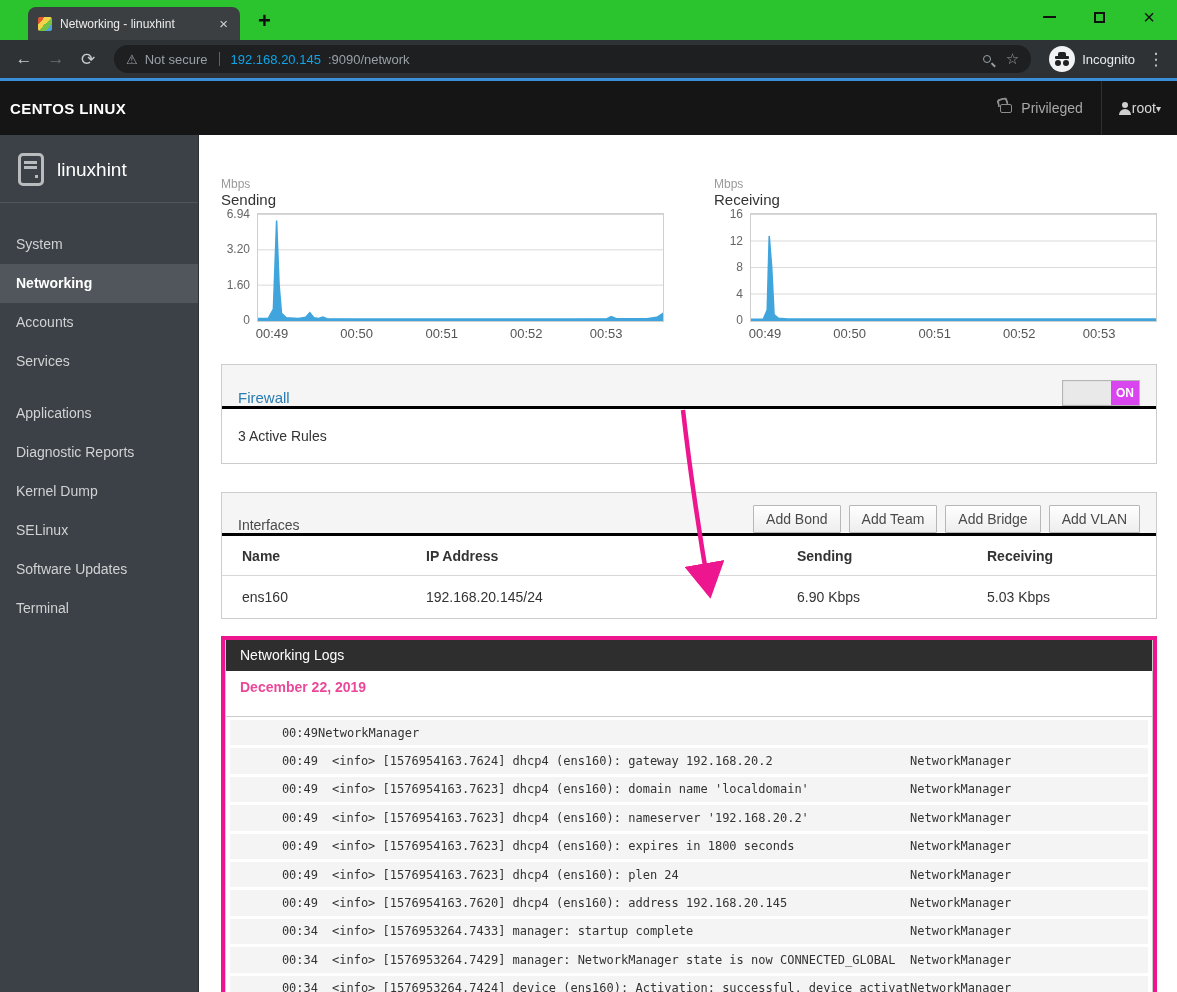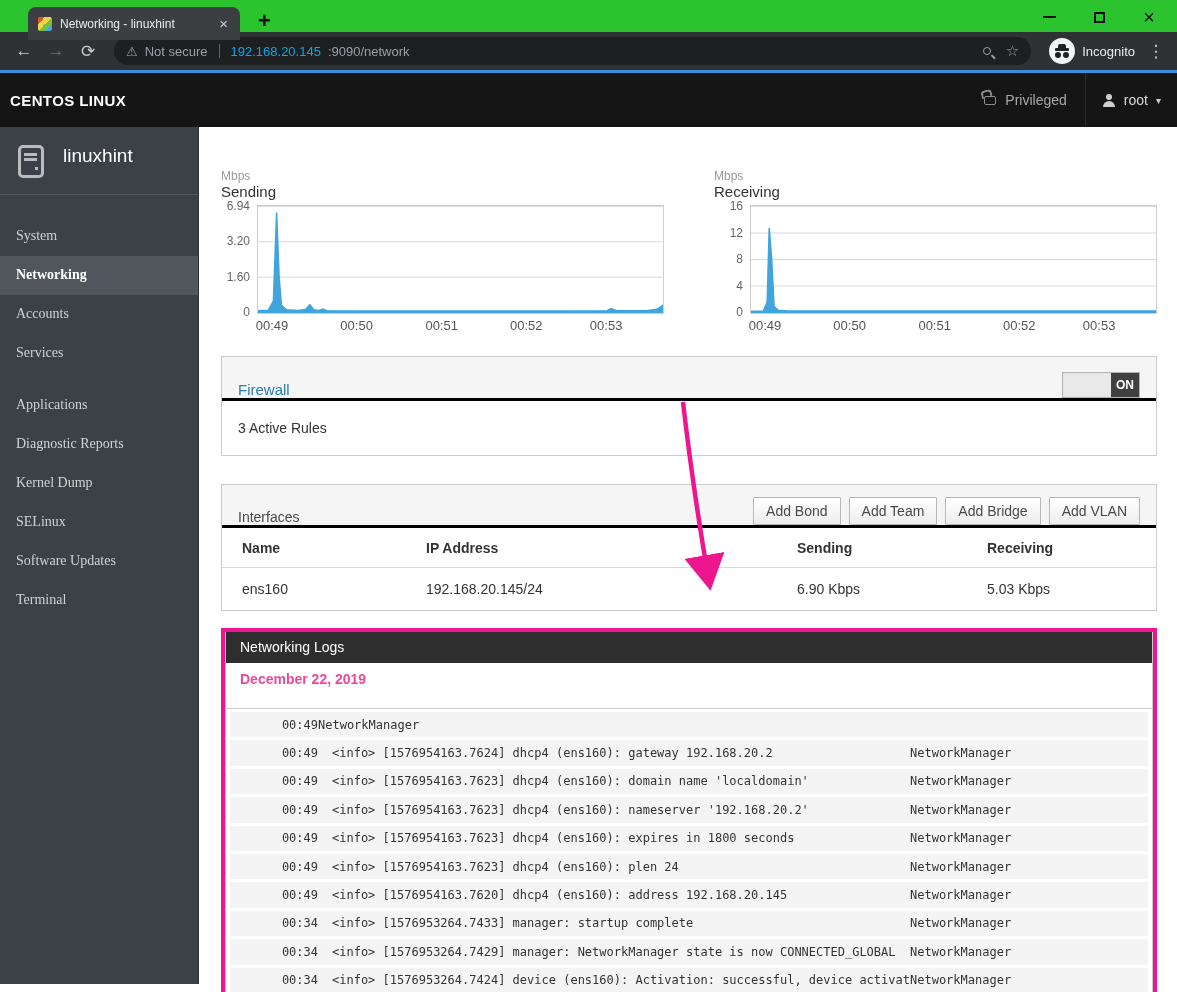--- a/index.html
+++ b/index.html
@@ -1,20 +1,20 @@
 <!DOCTYPE html>
 <html><head>
 <meta charset="utf-8">
 <style>
   * { margin:0; padding:0; box-sizing:border-box; }
   html,body { width:1177px; height:992px; overflow:hidden;
     font-family:"Liberation Sans", sans-serif; background:#fff; }
 
   
-  .tabstrip { height:32px; background:#2bc42e; position:relative; }
+  .tabstrip { height:40px; background:#2bc42e; position:relative; }
   .tab { position:absolute; left:28px; top:7px; width:212px; height:33px;
     background:#3c3f41; border-radius:8px 8px 0 0; display:flex; align-items:center;
     padding:0 10px; gap:8px; }
   .favicon { width:14px; height:14px; border-radius:2px; flex:0 0 auto;
     background:linear-gradient(135deg,#e4572e 0 25%,#f3d34a 25% 50%,#76c043 50% 75%,#4aa3df 75%); }
   .tab-title { color:#ececec; font-size:12px; flex:1; white-space:nowrap; overflow:hidden; }
   .tab-close { color:#cfcfcf; font-size:15px; cursor:pointer; padding:0 2px; }
   .newtab { position:absolute; left:258px; top:8px; color:#0e0e0e; font-size:22px;
     font-weight:bold; cursor:pointer; }
   .wincontrols { position:absolute; right:18px; top:4px; display:flex; gap:30px;
@@ -56,41 +56,41 @@
   
   .masthead { height:54px; background:#151515; display:flex; align-items:center; }
   .masthead-brand { color:#fff; font-size:15px; font-weight:600; letter-spacing:.4px; padding-left:10px; }
   .masthead-right { margin-left:auto; display:flex; align-items:center; height:100%; }
   .priv { display:flex; align-items:center; gap:9px; color:#a8a8a8; font-size:14px;
     padding:0 18px; cursor:pointer; }
   .lock-icon { width:12px; height:9px; border:1.5px solid #8d8d8d; border-radius:2px; position:relative; }
   .lock-icon::before { content:""; position:absolute; left:-4px; top:-7px; width:7px; height:6px;
     border:2px solid #8d8d8d; border-bottom:none; border-radius:4px 4px 0 0; transform:rotate(-14deg); }
   .mast-sep { width:1px; height:54px; background:#2e2e2e; }
-  .userbox { display:flex; align-items:center; gap:8px; color:#d8d8d8; font-size:14px;
+  .userbox { display:flex; align-items:center; gap:0; color:#d8d8d8; font-size:14px;
     padding:0 16px; cursor:pointer; }
   .person-icon { width:14px; height:13px; position:relative; }
   .person-icon::before { content:""; position:absolute; left:4px; top:0; width:6px; height:6px;
     background:#cfcfcf; border-radius:50%; }
   .person-icon::after { content:""; position:absolute; left:1px; top:7px; width:12px; height:6px;
     background:#cfcfcf; border-radius:6px 6px 0 0; }
   .caret { font-size:10px; color:#cfcfcf; }
 
   
   .app { display:flex; height:857px; }
   .sidebar { width:199px; background:#3b4147; border-right:1px solid #2d3136; flex:0 0 auto; }
-  .brand { display:flex; align-items:flex-start; gap:19px; padding:18px 16px 16px 18px; }
+  .brand { display:flex; align-items:center; gap:13px; padding:18px 16px 16px 18px; }
   .server-icon { width:26px; height:33px; border:3px solid #b9bbbc; border-radius:5px; position:relative; }
   .server-icon::before { content:""; position:absolute; left:3px; top:5px; width:13px; height:2.5px;
     background:#b9bbbc; box-shadow:0 5px 0 #b9bbbc; }
   .server-icon::after { content:""; position:absolute; right:3px; bottom:5px; width:3px; height:3px;
     background:#b9bbbc; }
   .brand-label { color:#fff; font-size:19px; }
   .side-div { height:1px; background:#51565b; }
-  .nav { padding-top:22px;font-family:Liberation Serif, serif; }
+  .nav { padding-top:22px; }
   .nav-item { padding:11px 16px 12px 16px; color:#d1d2d3; font-size:14px; cursor:pointer; }
   .nav-item.active { background:#50565b; color:#fff; font-weight:bold; }
   .nav-item.gap { margin-top:13px; }
 
   .main { flex:1; background:#fff; position:relative; padding:42px 20px 0 22px; }
 
   
   .charts-row { display:flex; gap:50px; }
   .chart { width:443px; }
   .chart-head { display:flex; align-items:baseline; margin-bottom:5px;flex-direction:column; }
@@ -107,21 +107,21 @@
 
   
   .panel { border:1px solid #ccc; background:#fff; }
   .panel-header { background:#f5f5f5; border-bottom:3px solid #000000; display:flex;
     align-items:flex-end; padding:0 16px; }
   .fw-panel { margin-top:22px; }
   .fw-panel .panel-header { height:44px; justify-content:space-between; }
   .fw-link { color:#2b7cb0; font-size:15px; cursor:pointer; }
   .toggle { width:78px; height:26px; border:1px solid #b5b5b5; background:#e9e9e9;
     display:flex; cursor:pointer; box-shadow:inset 0 0 2px rgba(0,0,0,.1); }
-  .toggle-on { width:39px; background:#404040; color:#fff; font-size:12px; font-weight:bold;
+  .toggle-on { width:39px; background:#d946ef; color:#fff; font-size:12px; font-weight:bold;
     display:flex; align-items:center; justify-content:center;margin-left:48px; }
   .toggle-off { flex:1; background:repeating-linear-gradient(45deg,#ececec 0 3px,#e2e2e2 3px 6px); }
   .fw-body { padding:19px 16px; color:#333; font-size:14px; }
 
   .if-panel { margin-top:28px; }
   .if-panel .panel-header { height:43px; justify-content:space-between; }
   .if-title { color:#4a4a4a; font-size:14px; }
   .btn-row { display:flex; gap:8px;margin-top:25px; }
   .btn { padding:5px 12px; font-size:14px; color:#4a4a4a; background:linear-gradient(#fff,#ededed);
     border:1px solid #b7b7b7; border-radius:1px; cursor:pointer; font-family:inherit; }

